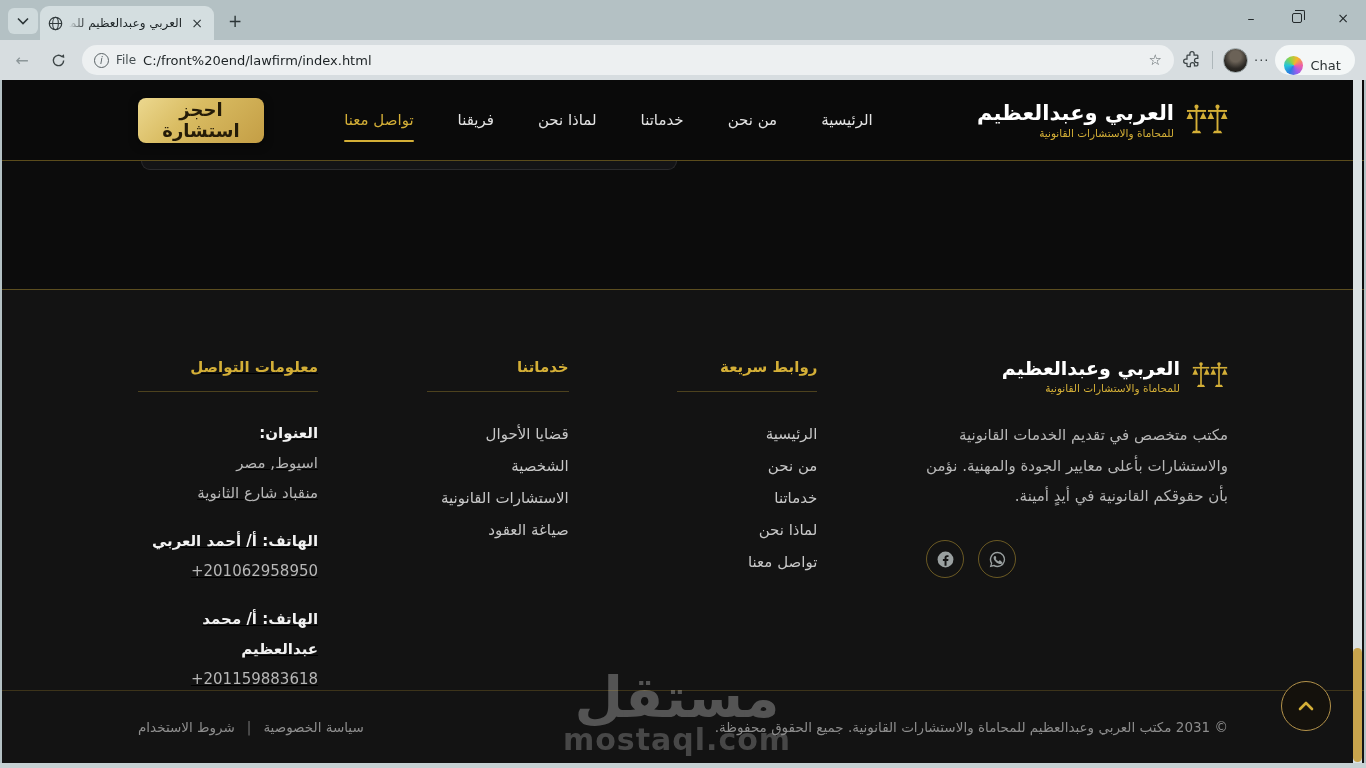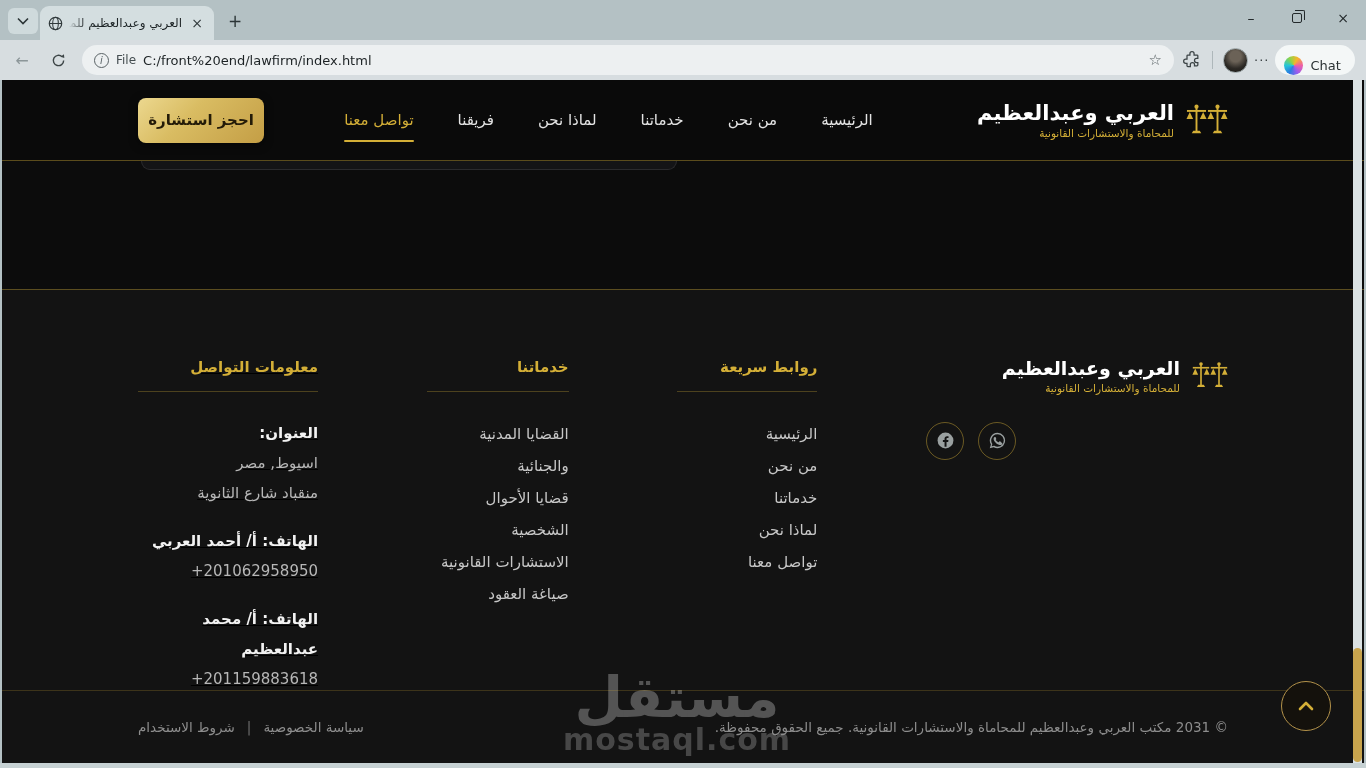--- a/index.html
+++ b/index.html
@@ -49,21 +49,21 @@
   .site-header { position:relative; height:81px; background:#0a0a0a; border-bottom:1px solid rgba(212,175,55,.40); display:flex; direction:rtl; align-items:center; justify-content:space-between; padding:0 136px; }
   .logo { display:flex; align-items:center; gap:12px; direction:rtl; }
   .logo svg { flex:0 0 auto; }
   .logo-text { text-align:right;margin-left:24px; }
   .logo-title { color:#ffffff; font-size:21px; font-weight:bold; line-height:1.15; }
   .logo-sub { color:#d4af37; font-size:10.5px; margin-top:2px; }
   .main-nav { display:flex; direction:rtl; gap:44px; align-items:center; }
   .nav-link { font-size:15px; color:#e4e4e4; position:relative; cursor:pointer; }
   .nav-link.active { color:#d4af37; }
   .nav-link.active::after { content:""; position:absolute; right:0; left:0; bottom:-13px; height:2px; background:#d4af37; border-radius:1px; }
-  .cta-btn { width:126px; height:45px; border:none; border-radius:8px; background:linear-gradient(135deg,#ecd88f 0%,#d9bc62 40%,#c49e45 100%); color:#241b08; font-size:15px; font-weight:bold; font-family:inherit; cursor:pointer; box-shadow:0 2px 8px rgba(0,0,0,.5); }
+  .cta-btn { width:126px; height:45px; border:none; border-radius:8px; background:linear-gradient(135deg,#ecd88f 0%,#d9bc62 40%,#c49e45 100%); color:#241b08; font-size:18px; font-weight:bold; font-family:inherit; cursor:pointer; box-shadow:0 2px 8px rgba(0,0,0,.5); }
 
   
   .section-remnant { position:relative; height:128px; background:#0c0c0c; }
   .form-box-bottom { position:absolute; top:0; left:139px; width:536px; height:9px; background:#141416; border:1px solid #2b2b2e; border-top:none; border-radius:0 0 10px 10px; }
 
   
   .site-footer { position:relative; height:474px; background:#131313; border-top:1px solid rgba(212,175,55,.38); }
   .footer-cols { direction:rtl; display:flex; justify-content:space-between; padding:68px 136px 0; }
   .fcol { text-align:right; }
   .fcol-about { width:302px; }
@@ -211,20 +211,21 @@
               <path d="M4 8.5 L0.5 16 L7.5 16 Z"></path>
                 <path d="M18 8.5 L14.5 16 L21.5 16 Z"></path>
               <path d="M6 31 h10 l-1.6-2.8 h-6.8 Z"></path>
             </g>
           </svg>
           <div class="logo-text">
             <div class="logo-title" style="font-size:19px;">العربي وعبدالعظيم</div>
             <div class="logo-sub">للمحاماة والاستشارات القانونية</div>
           </div>
         </div>
+        <p class="about-desc">مكتب متخصص في تقديم الخدمات القانونية والاستشارات بأعلى معايير الجودة والمهنية. نؤمن بأن حقوقكم القانونية في أيدٍ أمينة.</p>
         <div class="social-row">
           <div class="social-circle">
             <svg width="19" height="19" viewBox="0 0 24 24">
               <circle cx="12" cy="12" r="10" fill="#9aa0a0"></circle>
               <path d="M13.3 20v-6.2h2.1l.3-2.4h-2.4V9.9c0-.7.2-1.2 1.2-1.2h1.3V6.6c-.2 0-1-.1-1.9-.1-1.9 0-3.1 1.1-3.1 3.2v1.7H8.7v2.4h2.1V20z" fill="#131313"></path>
             </svg>
           </div>
           <div class="social-circle">
             <svg width="19" height="19" viewBox="0 0 24 24" fill="#9aa0a0">
               <path d="M12 2.2a9.7 9.7 0 0 0-8.3 14.7L2.2 21.8l5-1.4A9.7 9.7 0 1 0 12 2.2zm0 17.6a7.9 7.9 0 0 1-4-1.1l-.3-.2-3 .8.8-2.9-.2-.3A7.9 7.9 0 1 1 12 19.8zm4.4-5.9c-.2-.1-1.4-.7-1.6-.8-.2-.1-.4-.1-.5.1-.2.2-.6.8-.8 1-.1.2-.3.2-.5.1a6.5 6.5 0 0 1-3.2-2.8c-.2-.4.2-.4.6-1.2.1-.2 0-.3 0-.5-.1-.1-.5-1.3-.7-1.8-.2-.5-.4-.4-.5-.4h-.5c-.2 0-.5.1-.7.3-.2.3-.9.9-.9 2.2s1 2.5 1.1 2.7c.1.2 1.9 3 4.7 4.2.7.3 1.2.5 1.6.6.7.2 1.3.2 1.8.1.6-.1 1.4-.6 1.6-1.1.2-.6.2-1 .1-1.1 0-.2-.2-.2-.4-.3z"></path>
@@ -237,21 +238,20 @@
         <div class="fcol-heading">روابط سريعة</div>
         <a class="flink">الرئيسية</a>
         <a class="flink">من نحن</a>
         <a class="flink">خدماتنا</a>
         <a class="flink">لماذا نحن</a>
         <a class="flink">تواصل معنا</a>
       </div>
 
       <div class="fcol fcol-services">
         <div class="fcol-heading">خدماتنا</div>
-        <a class="flink">القضايا المدنية والجنائية</a>
         <a class="flink">قضايا الأحوال الشخصية</a>
         <a class="flink">الاستشارات القانونية</a>
         <a class="flink">صياغة العقود</a>
       </div>
 
       <div class="fcol fcol-contact">
         <div class="fcol-heading">معلومات التواصل</div>
         <div class="contact-label">العنوان:</div>
         <div class="contact-val">اسيوط, مصر</div>
         <div class="contact-val">منقباد شارع الثانوية</div>

